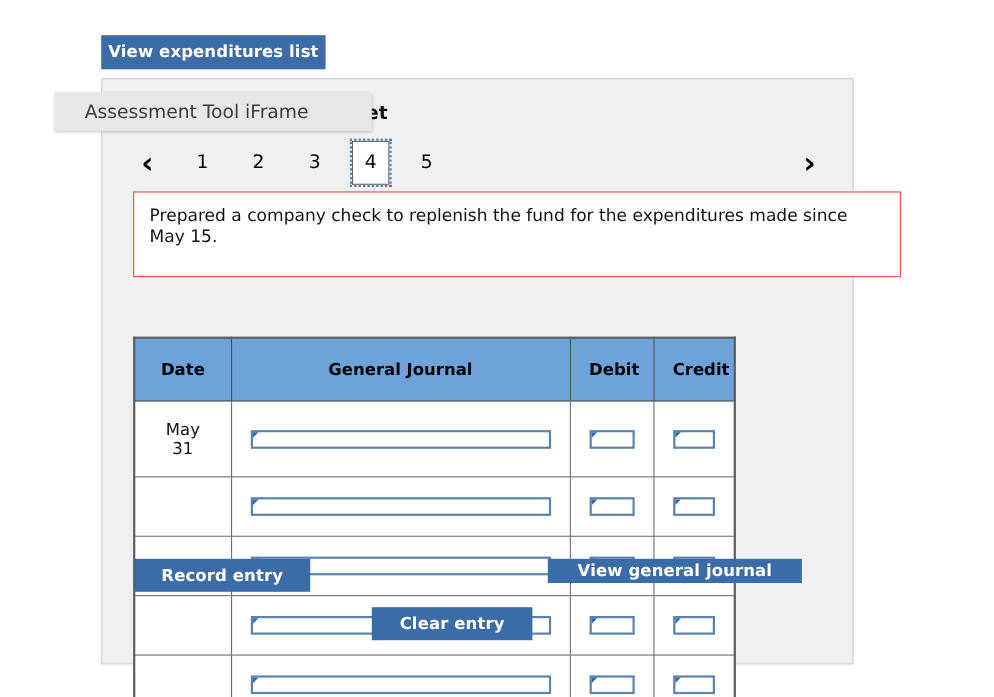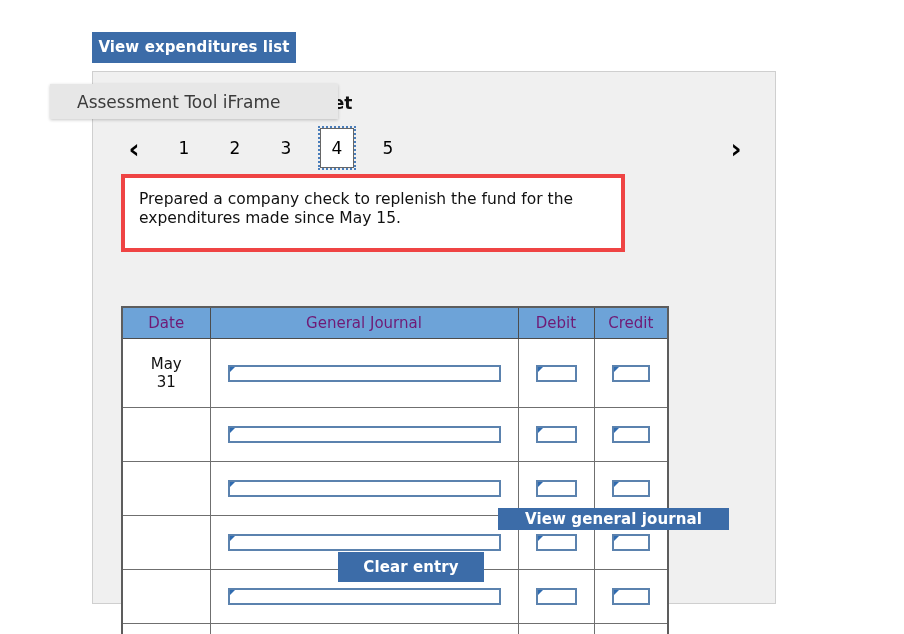--- a/index.html
+++ b/index.html
@@ -118,24 +118,24 @@
     border: 1px solid #666666;
     outline: 2px dotted #4a7ebb;
     outline-offset: 0px;
   }
 
   
   #description-box {
     position: absolute;
     left: 28px;
     top: 102px;
-    width: 504px;
+    width: 698px;
     height: 78px;
     background: #ffffff;
-    border: 4px solid #ef4444;
+    border: 1px solid #ef4444;
     box-sizing: border-box;
     padding: 12px 14px 0 14px;
     font-size: 15.5px;
     color: #111111;
     line-height: 1.25;
   }
 
   
   #note {
     position: absolute;
@@ -152,26 +152,26 @@
     left: 28px;
     top: 234px;
     width: 546px;
     border-collapse: collapse;
     border: 2px solid #5d5d5d;
     table-layout: fixed;
     background: #ffffff;
   }
   #journal-table th {
     background: #6da3d8;
-    color: #701a75;
+    color: #000000;
     font-size: 15px;
-    font-weight: normal;
+    font-weight: bold;
     height: 22px;
     border: 1px solid #4c4c4c;
-    padding: 4px;
+    padding: 17px;
     text-align: center;
   }
   #journal-table td {
     border: 1px solid #6f6f6f;
     padding: 16px;
     height: 21px;
     background: #ffffff;
     vertical-align: middle;
   }
   .col-date  { width: 88px; }
@@ -372,19 +372,20 @@
           <td>
               <div class="cell-input"></div>
             </td>
           <td>
               <div class="cell-input"></div>
             </td>
         </tr>
       </tbody>
     </table>
 
+    <button class="btn" id="record-entry">Record entry</button>
     <button class="btn" id="view-general-journal">View general journal</button>
     <button class="btn" id="clear-entry">Clear entry</button>
   </div>
 
   <div id="iframe-tooltip">Assessment Tool iFrame</div>
 
 </div>
 
 </body></html>

